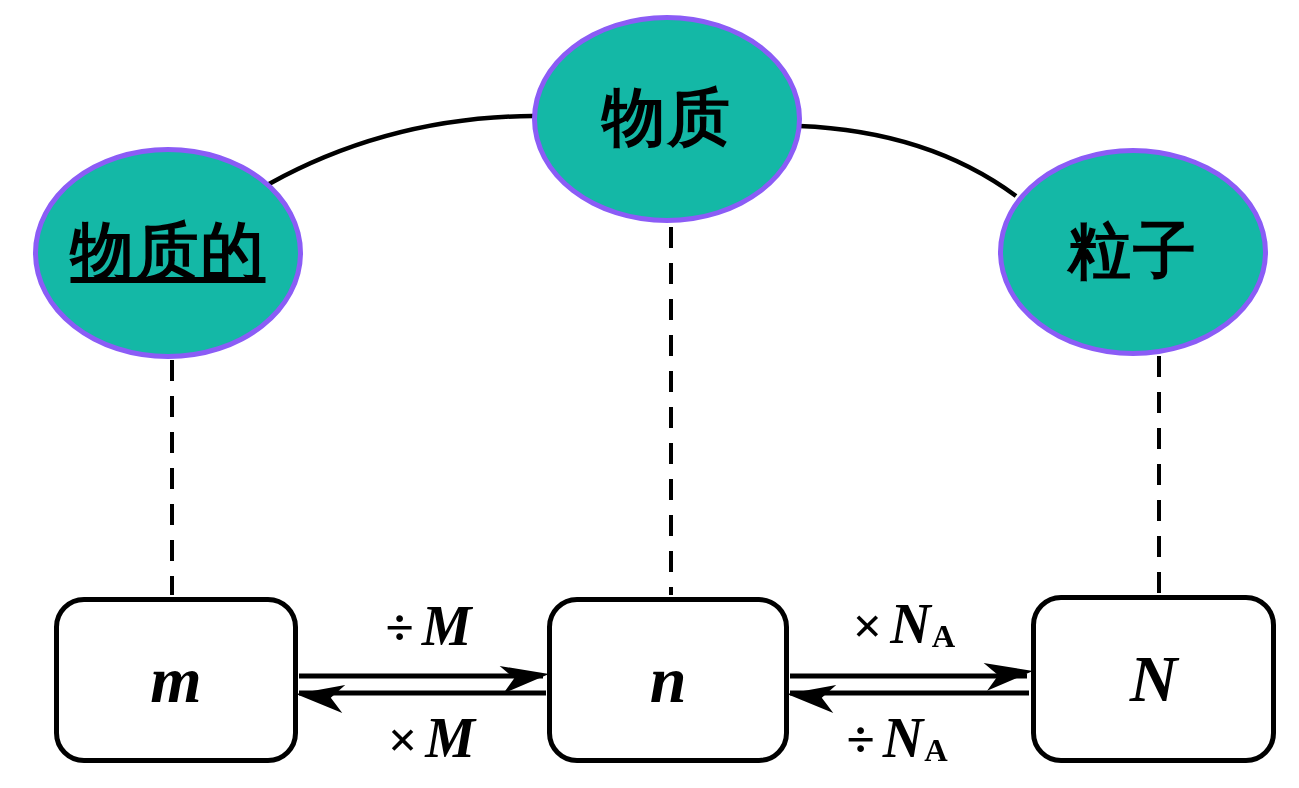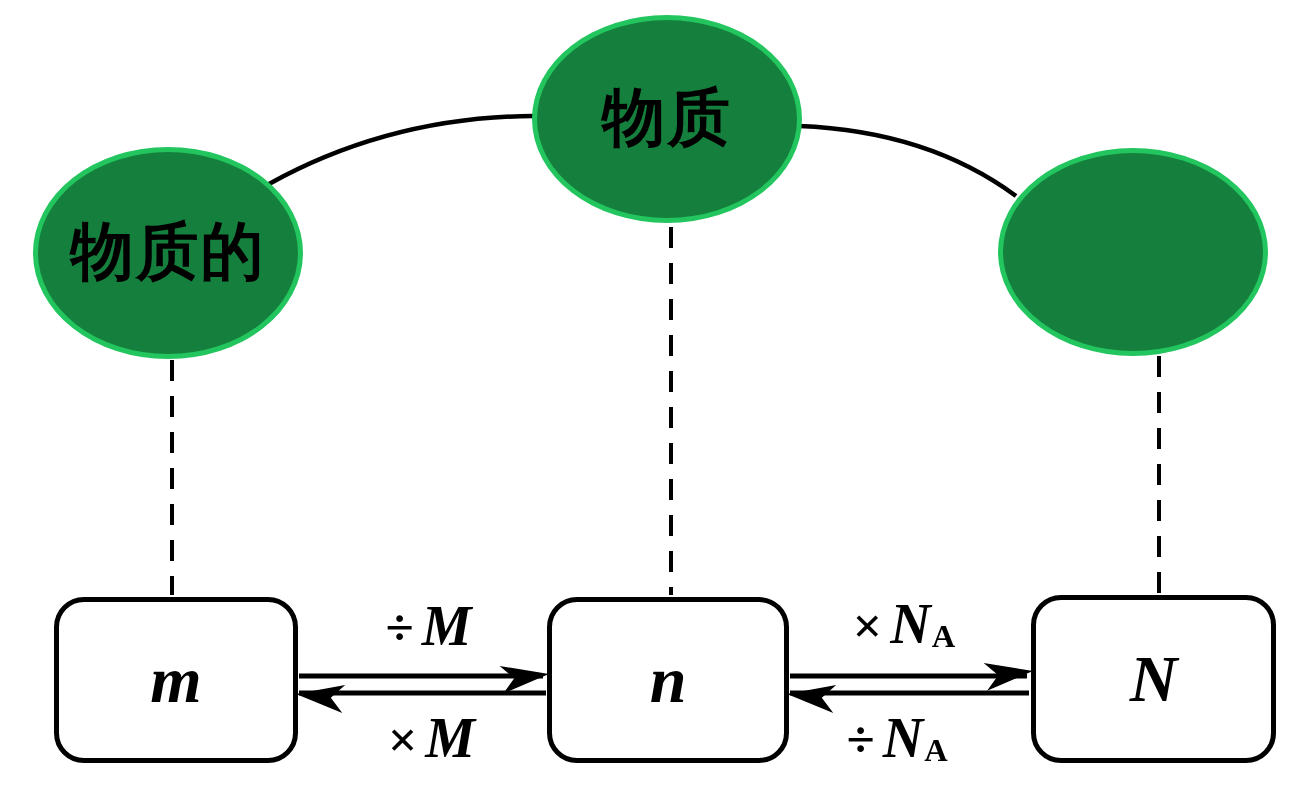--- a/index.html
+++ b/index.html
@@ -18,39 +18,39 @@
   .layer-svg {
     position: absolute;
     left: 0;
     top: 0;
     width: 1299px;
     height: 788px;
   }
   .ellipse {
     position: absolute;
     box-sizing: border-box;
-    border: 5px solid #22c55e;
+    border: 5px solid #8b5cf6;
     border-radius: 50%;
-    background: #15803d;
+    background: #14b8a6;
     display: flex;
     flex-direction: row;
     align-items: center;
     justify-content: center;
     text-align: center;
   }
   .ellipse .eline {
     font-family: "Liberation Serif", serif;
     font-weight: 700;
     font-size: 63px;
     line-height: 1.1;
     color: #000;
     letter-spacing: 2px;
     white-space: nowrap;
   }
-  .ellipse-mass     { left: 33px;  top: 147px; width: 270px; height: 212px; }
+  .ellipse-mass     { left: 33px;  top: 147px; width: 270px; height: 212px; text-decoration: underline; }
   .ellipse-amount   { left: 532px; top: 15px;  width: 270px; height: 208px; }
   .ellipse-particle { left: 998px; top: 148px; width: 270px; height: 208px; }
 
   .rbox {
     position: absolute;
     box-sizing: border-box;
     border: 5px solid #000;
     border-radius: 30px;
     background: #fff;
     display: flex;
@@ -128,20 +128,21 @@
     <path d="M0 0 L-48 -14 L-35 0 L-48 14 Z" transform="translate(787,694) rotate(186)" fill="#000"></path>
   </svg>
 
   <div class="ellipse ellipse-mass">
     <div class="eline">物质的</div>
   </div>
   <div class="ellipse ellipse-amount">
     <div class="eline">物质</div>
   </div>
   <div class="ellipse ellipse-particle">
+    <div class="eline">粒子</div>
   </div>
 
   <div class="rbox rbox-m">
     <span class="symbol">m</span>
   </div>
   <div class="rbox rbox-n">
     <span class="symbol">n</span>
   </div>
   <div class="rbox rbox-N">
     <span class="symbol">N</span>

